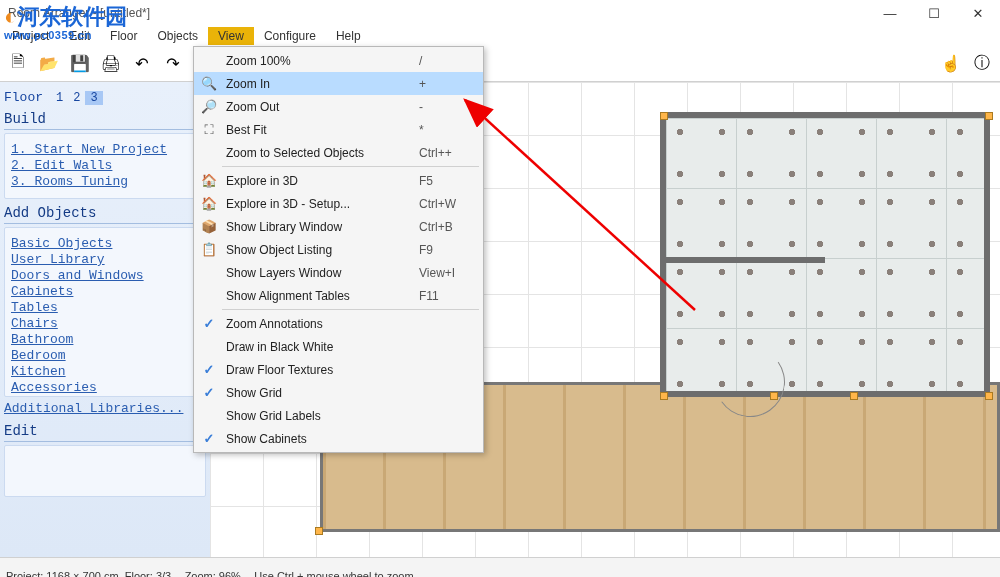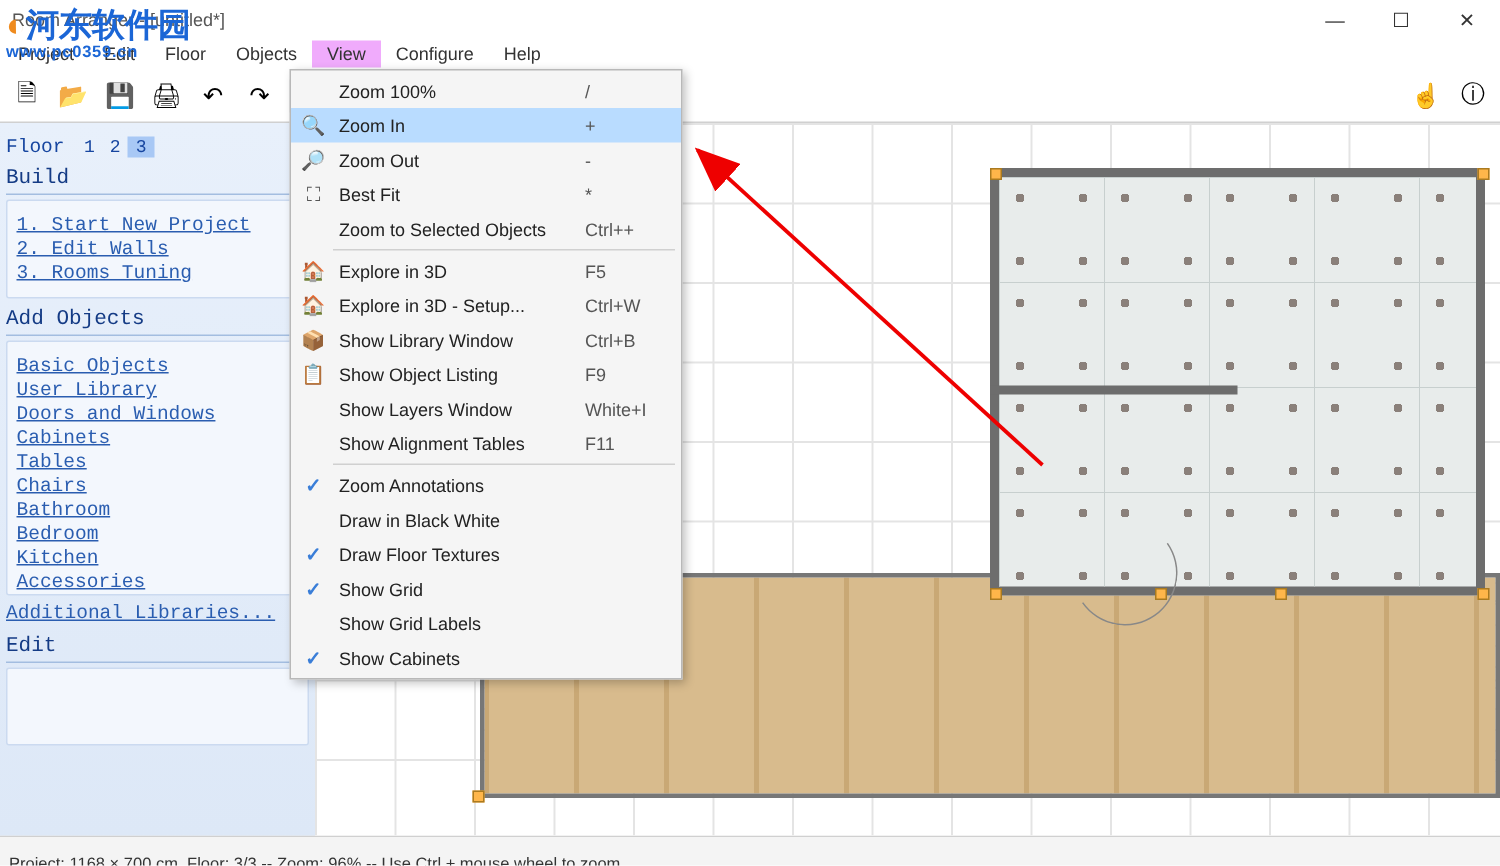--- a/index.html
+++ b/index.html
@@ -4,21 +4,21 @@
 <style>
 * { margin: 0; padding: 0; box-sizing: border-box; font-family: "Segoe UI", Tahoma, sans-serif; }
 body { width: 1000px; height: 577px; background: #fff; overflow: hidden; position: relative; }
 
 .titlebar { height: 26px; background: #fff; display: flex; align-items: center; padding-left: 8px; font-size: 12px; color: #555; }
 .titlebar-ctrls { margin-left: auto; display: flex; }
 .titlebar-ctrls div { width: 44px; height: 26px; display: flex; align-items: center; justify-content: center; font-size: 13px; color: #333; }
 
 .menubar { height: 20px; display: flex; align-items: center; padding-left: 2px; font-size: 12px; color: #333; }
 .menubar .mi { padding: 2px 10px; }
-.menubar .mi.open { background: #f0abfc; }
+.menubar .mi.open { background: #eab308; }
 
 .toolbar { height: 36px; background: #fff; display: flex; align-items: center; padding: 0 4px; gap: 3px; border-bottom: 1px solid #d0d0d0; }
 .tbtn { width: 28px; height: 28px; display: flex; align-items: center; justify-content: center; border-radius: 3px; font-size: 16px; }
 .tbtn.sel { background: #cfe6ff; border: 1px solid #7ab6f0; }
 .tsep { width: 1px; height: 22px; background: #ccc; margin: 0 3px; }
 .tspacer { flex: 1; }
 
 .main { display: flex; height: 475px; }
 .sidebar { width: 210px; background: linear-gradient(#e8f0fb,#dde8f7); padding: 6px 4px; font-size: 12px; color: #2a5db0; overflow: hidden; }
 .side-row { display: flex; align-items: center; gap: 8px; margin: 2px 0 4px; }
@@ -45,21 +45,21 @@
   linear-gradient(#c7cfce 1px,transparent 1px) 0 0/100% 70px,
   linear-gradient(90deg,#c7cfce 1px,transparent 1px) 0 0/70px 100%; }
 .inner-wall { position:absolute; left:450px; top:175px; width:165px; height:6px; background:#6d6d6d; }
 .door-arc { position:absolute; border:1px solid #888; border-radius:50%; border-top-color:transparent; border-left-color:transparent; }
 .handle { position:absolute; width:8px; height:8px; background:#ffb64a; border:1px solid #aa7a20; }
 
 .grid { position: absolute; inset: 0; background:
   linear-gradient(#e4e4e4 1px, transparent 1px) 0 0/100% 53px,
   linear-gradient(90deg,#e4e4e4 1px, transparent 1px) 0 0/53px 100%; pointer-events:none; }
 
-.dropdown { position:absolute; left:193px; top:46px; width:262px; background:#f5f5f5; border:1px solid #b8b8b8; box-shadow:2px 2px 6px rgba(0,0,0,.25); font-size:12px; color:#222; padding:2px 0; z-index:50; }
+.dropdown { position:absolute; left:193px; top:46px; width:291px; background:#f5f5f5; border:1px solid #b8b8b8; box-shadow:2px 2px 6px rgba(0,0,0,.25); font-size:12px; color:#222; padding:2px 0; z-index:50; }
 .drow { display:flex; align-items:center; height:23px; padding:0 6px 0 4px; }
 .drow.hl { background:#b9dcff; }
 .dicon { width:22px; display:flex; justify-content:center; font-size:13px; color:#555; }
 .dlabel { flex:1; padding-left:6px; }
 .dshort { color:#555; width:58px; text-align:left; }
 .dsep { height:1px; background:#d0d0d0; margin:2px 4px 2px 28px; }
 .chk::before { content:"✓"; color:#3a7ed8; font-weight:bold; }
 
 .arrow { position:absolute; z-index:60; pointer-events:none; }
 
@@ -220,21 +220,21 @@
       <span class="dshort">Ctrl+B</span>
     </div>
     <div class="drow">
       <span class="dicon">📋</span>
       <span class="dlabel">Show Object Listing</span>
       <span class="dshort">F9</span>
     </div>
     <div class="drow">
       <span class="dicon"></span>
       <span class="dlabel">Show Layers Window</span>
-      <span class="dshort">White+I</span>
+      <span class="dshort">View+I</span>
     </div>
     <div class="drow">
       <span class="dicon"></span>
       <span class="dlabel">Show Alignment Tables</span>
       <span class="dshort">F11</span>
     </div>
     <div class="dsep"></div>
     <div class="drow">
       <span class="dicon chk"></span>
       <span class="dlabel">Zoom Annotations</span>

